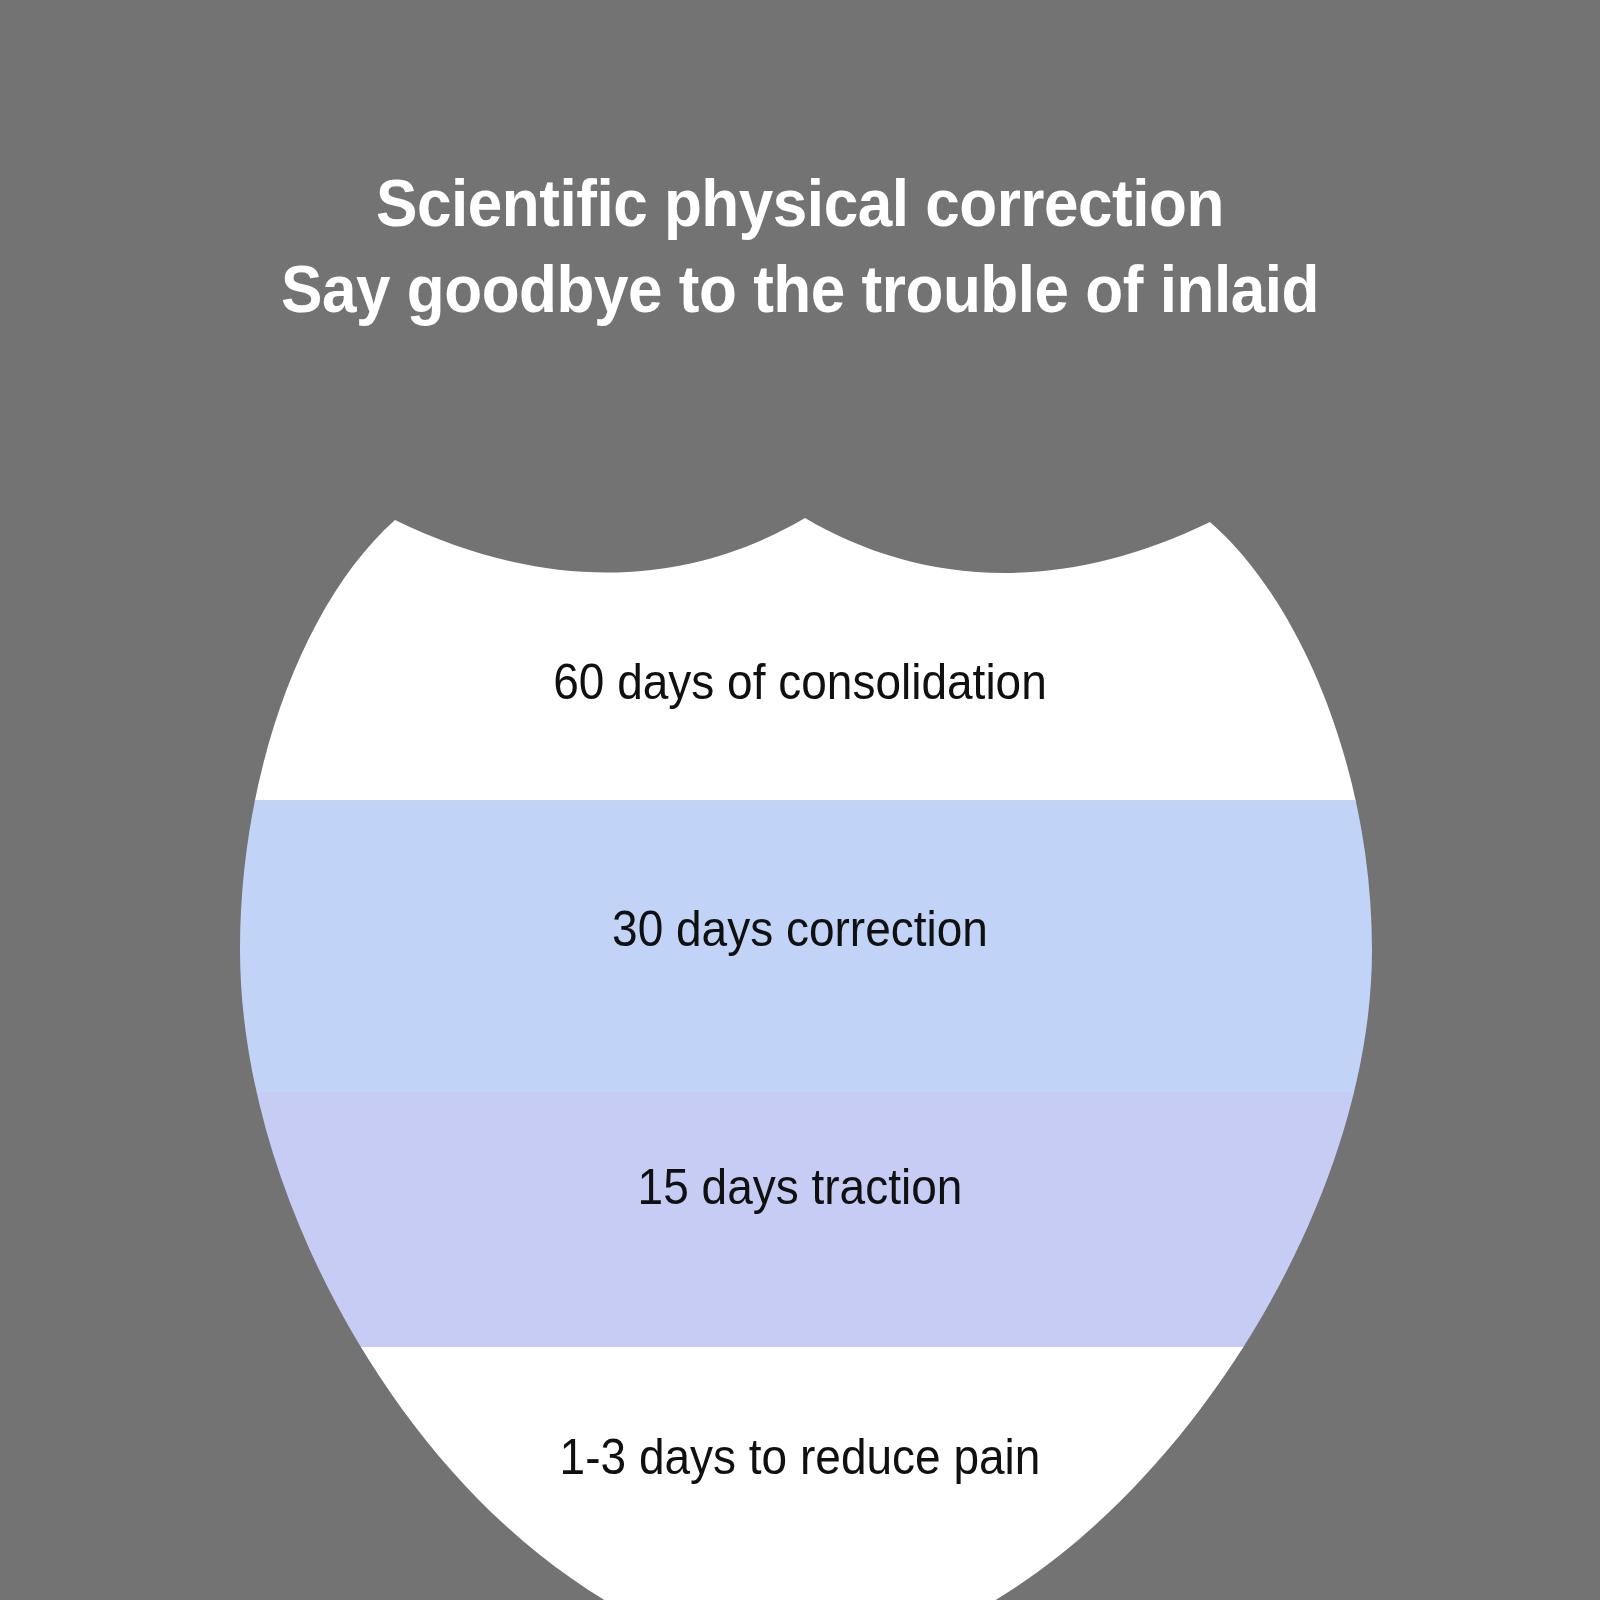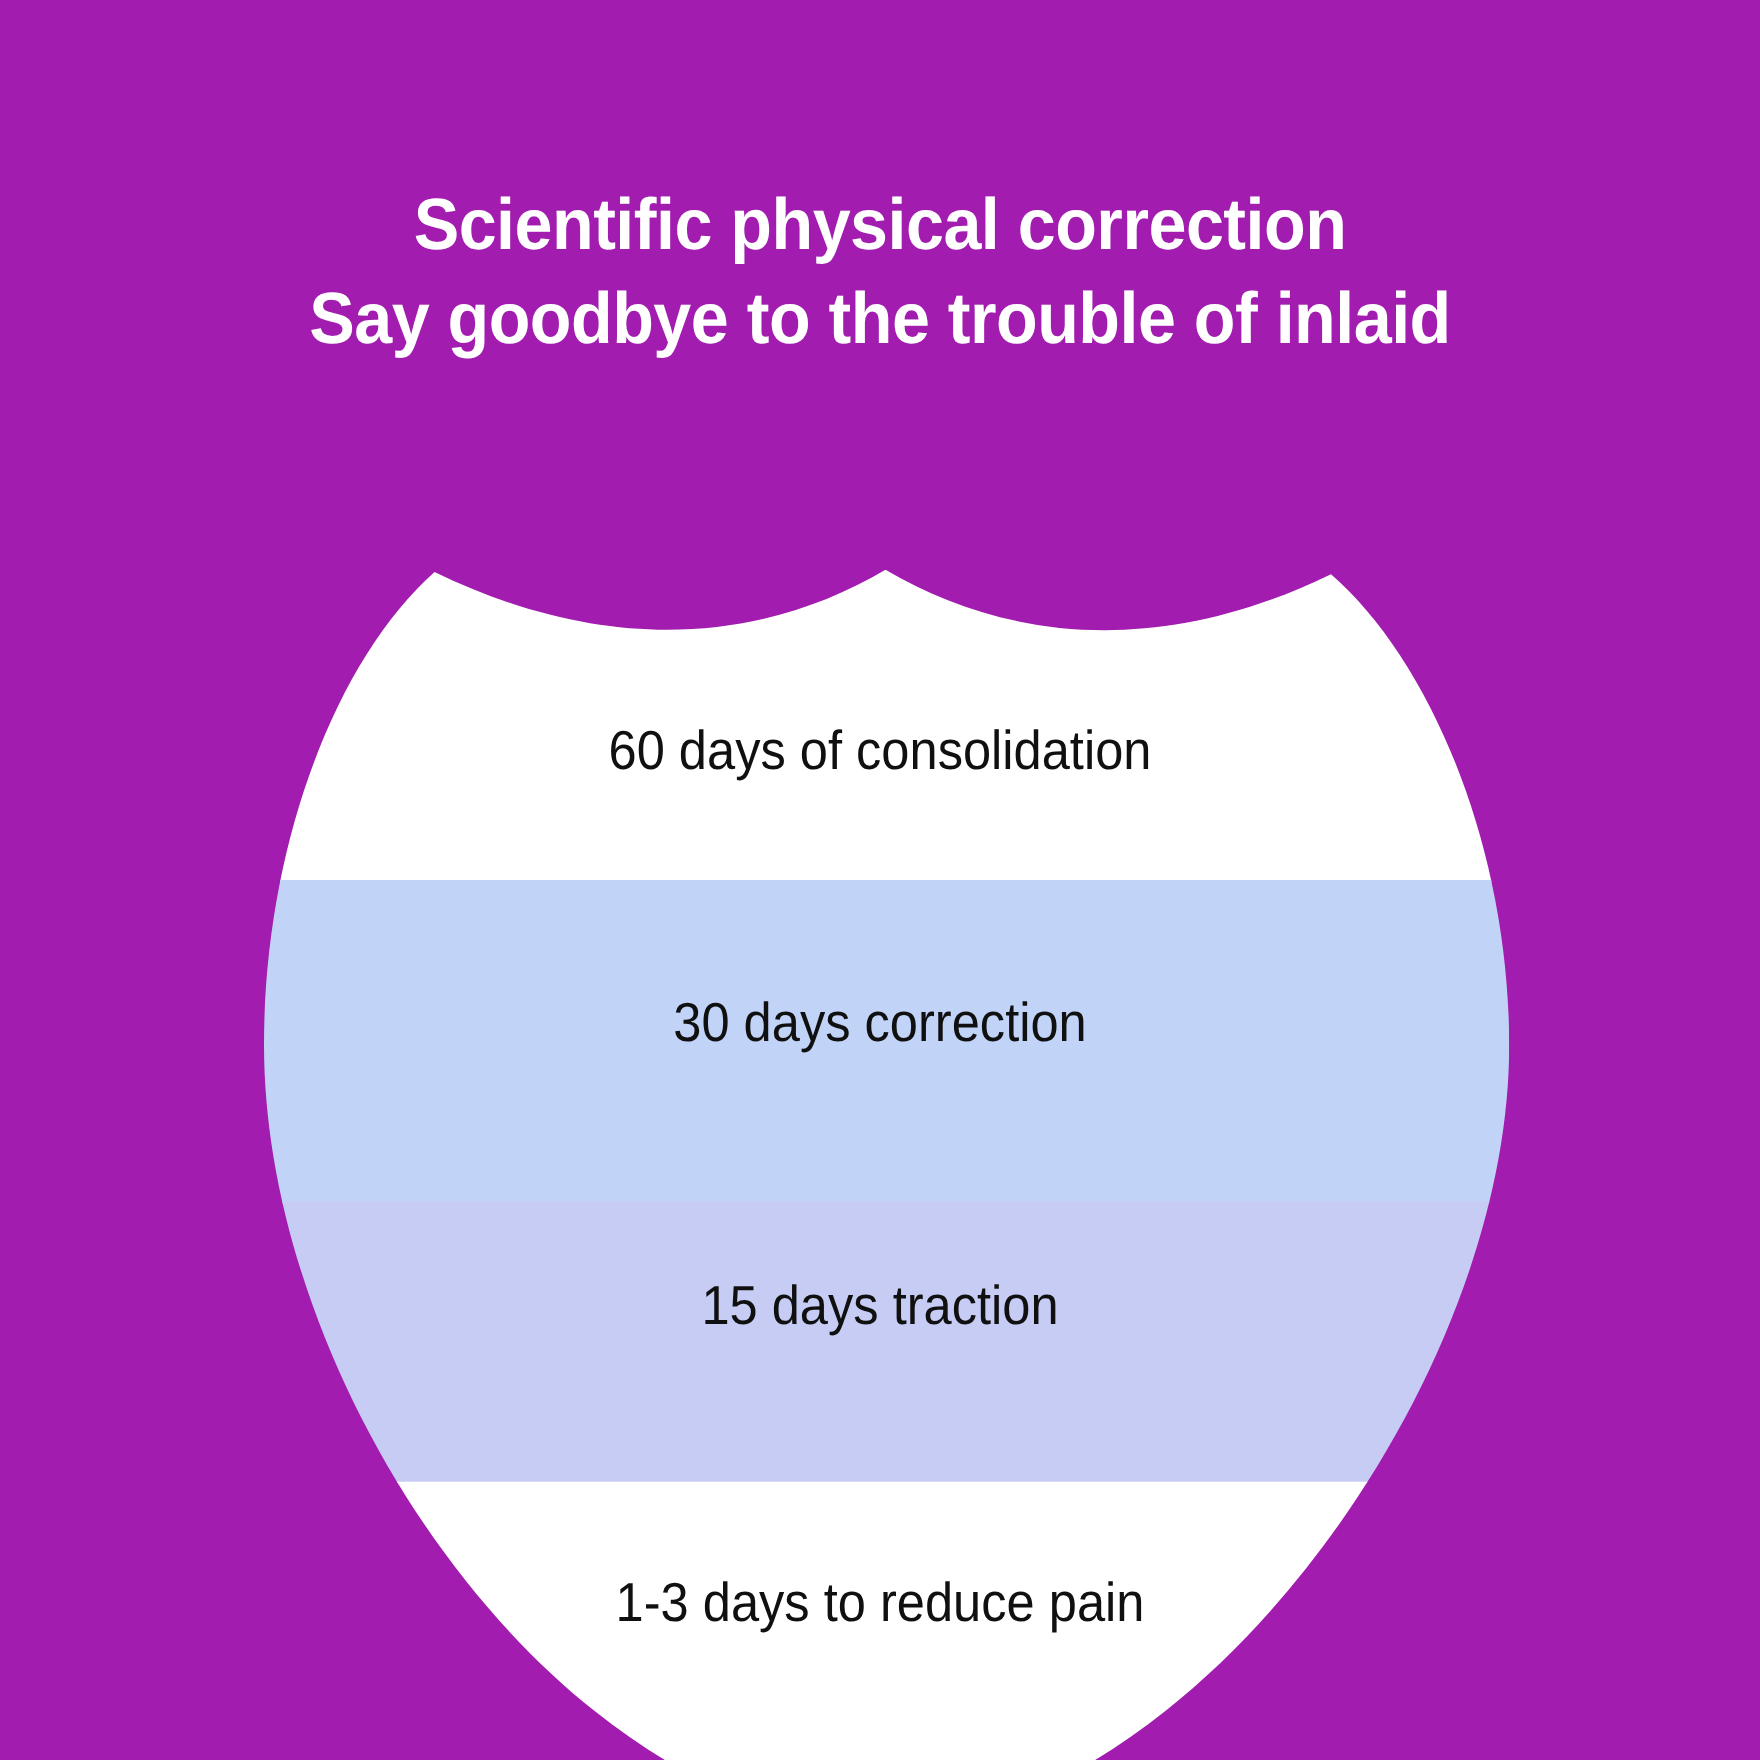--- a/index.html
+++ b/index.html
@@ -76,21 +76,21 @@
     -webkit-font-smoothing: antialiased;
   }
   #label-0 { top: 653px; }
   #label-1 { top: 900px; }
   #label-2 { top: 1158px; }
   #label-3 { top: 1428px; }
 </style>
 </head>
 <body>
 
-<div id="poster" style="background: #a21caf;">
+<div id="poster" style="background: #737373;">
 
   <div id="shield-wrap">
     <svg id="shield-svg" width="1600" height="1600" viewBox="0 0 1600 1600">
       <defs>
         <clipPath id="shieldClip">
 
           <path d="
             M 395 520
             C 560 600, 700 580, 805 518
             C 910 580, 1050 600, 1210 522

